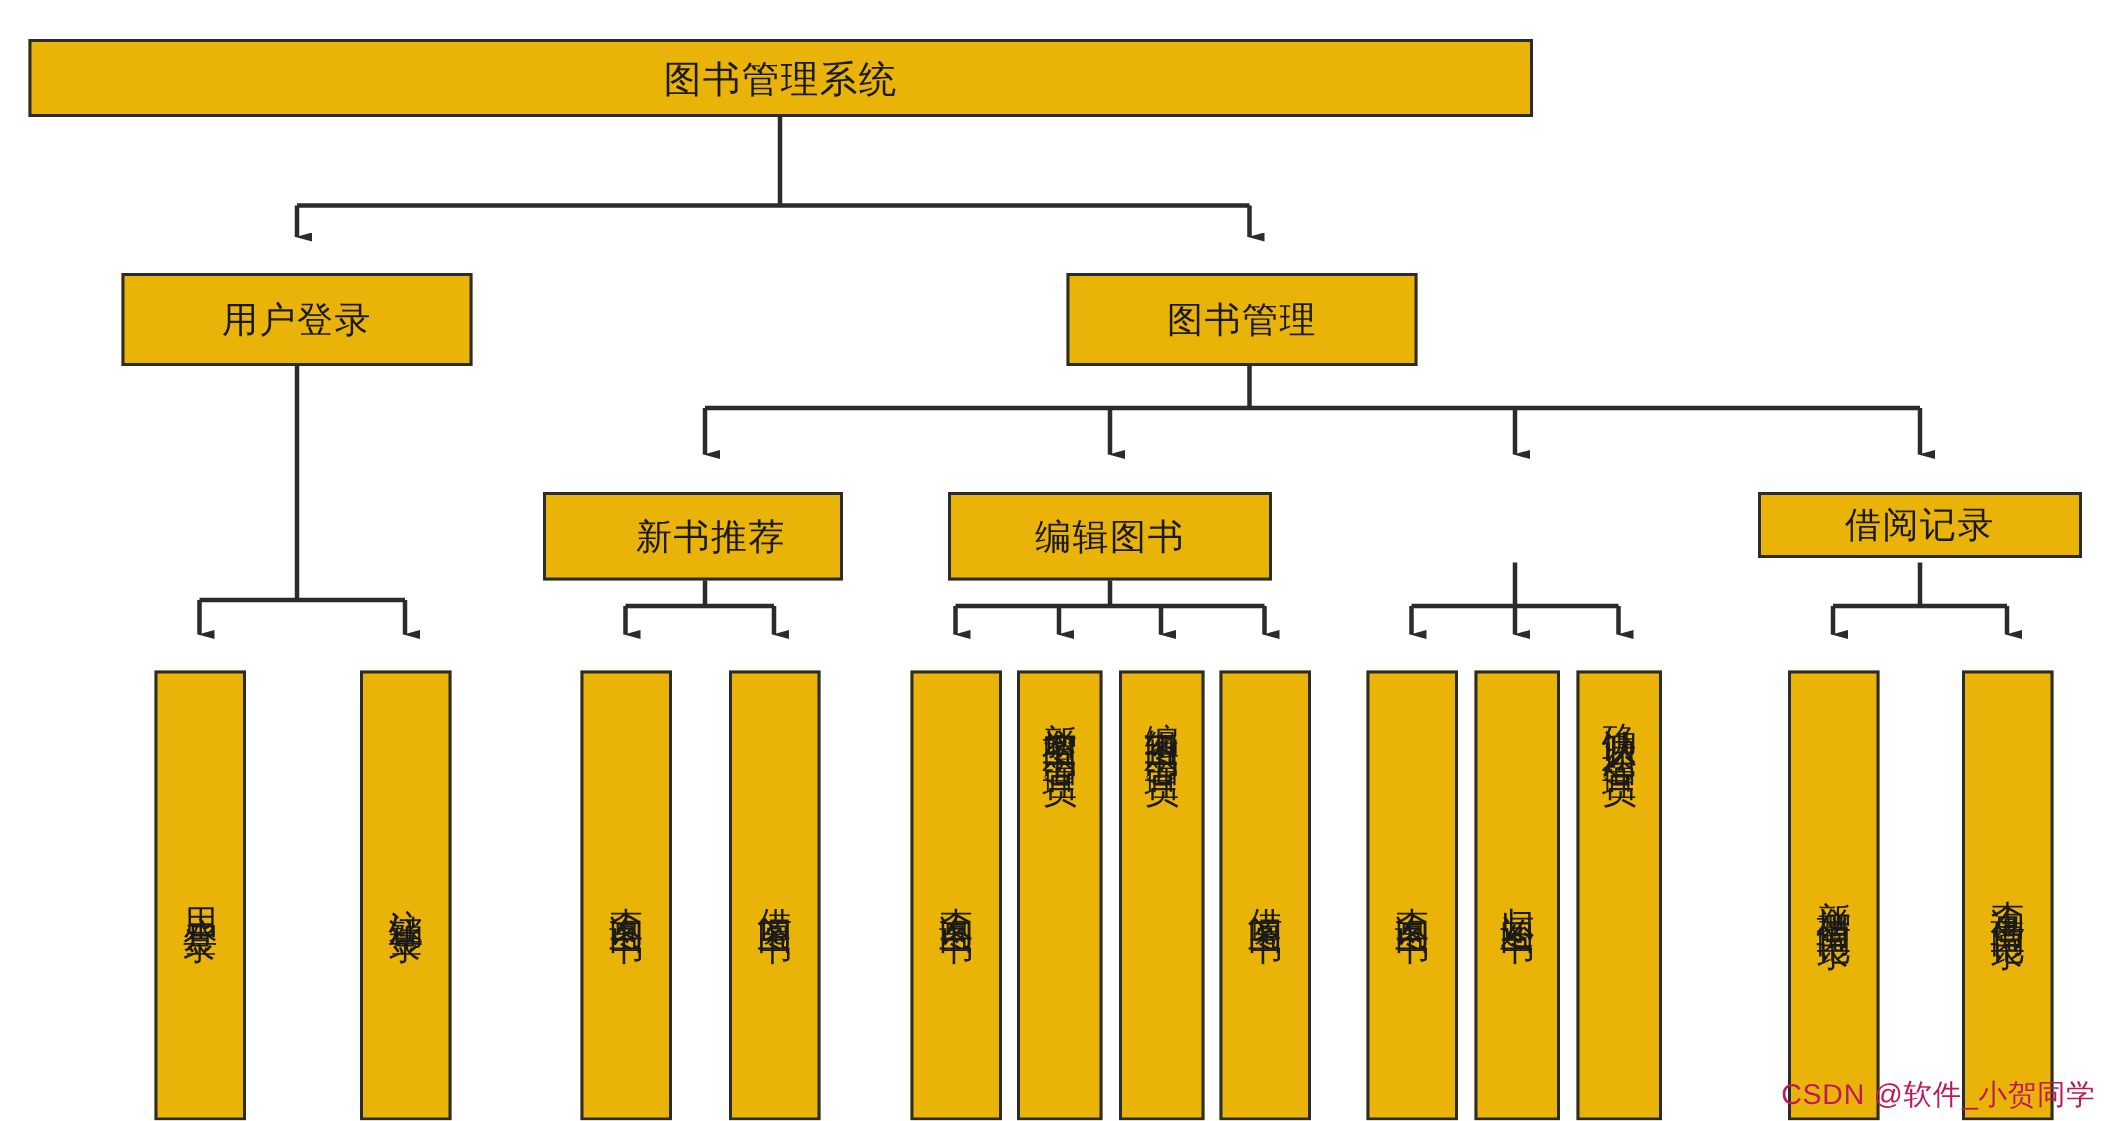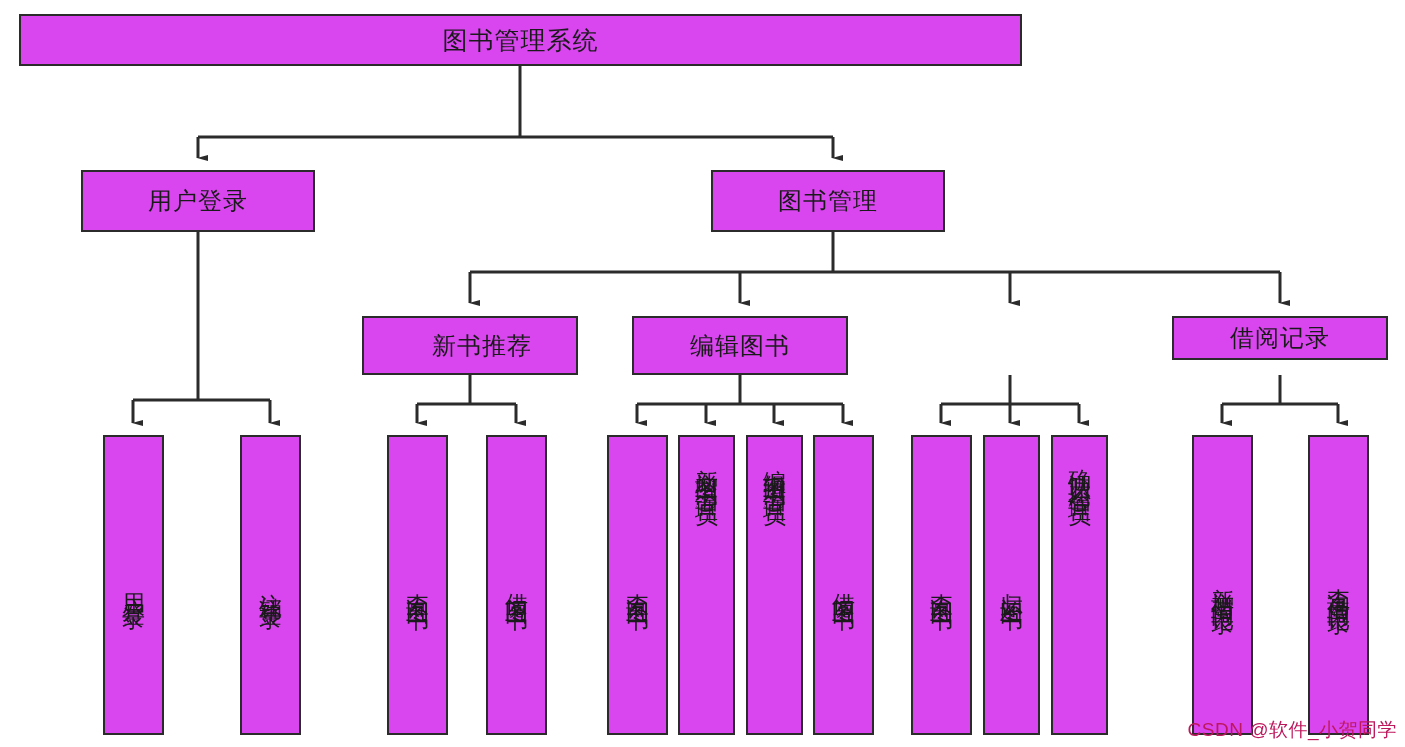--- a/index.html
+++ b/index.html
@@ -22,26 +22,27 @@
     left: 0;
     top: 0;
     width: 1405px;
     height: 747px;
     pointer-events: none;
   }
   .node {
     position: absolute;
     box-sizing: border-box;
     border: 2.5px solid #2b2b2b;
-    background: #d946ef;
+    background: #eab308;
     display: flex;
     align-items: center;
     justify-content: center;
     color: #1a1a1a;
     letter-spacing: 1px;
+    margin-top: 12px;
   }
   .node.h {
     font-size: 24px;
   }
   .node.root {
     font-size: 25px;
   }
   .node.leaf {
     font-size: 23px;
     align-items: flex-start;
@@ -128,21 +129,21 @@
     <span>图书管理系统</span>
   </div>
 
   <div class="node h" style="left:81px; top:170px; width:234px; height:62px;">
     <span>用户登录</span>
   </div>
   <div class="node h" style="left:711px; top:170px; width:234px; height:62px;">
     <span>图书管理</span>
   </div>
 
-  <div class="node h" style="left:362px; top:316px; width:216px; height:59px;padding-left:24px;">
+  <div class="node h" style="left:362px; top:316px; width:200px; height:59px;padding-left:24px;">
     <span>新书推荐</span>
   </div>
   <div class="node h" style="left:632px; top:316px; width:216px; height:59px;">
     <span>编辑图书</span>
   </div>
   <div class="node h" style="left:1172px; top:316px; width:216px; height:44px;">
     <span>借阅记录</span>
   </div>
 
   <div class="node leaf center" style="left:103px; top:435px; width:61px; height:300px;">

